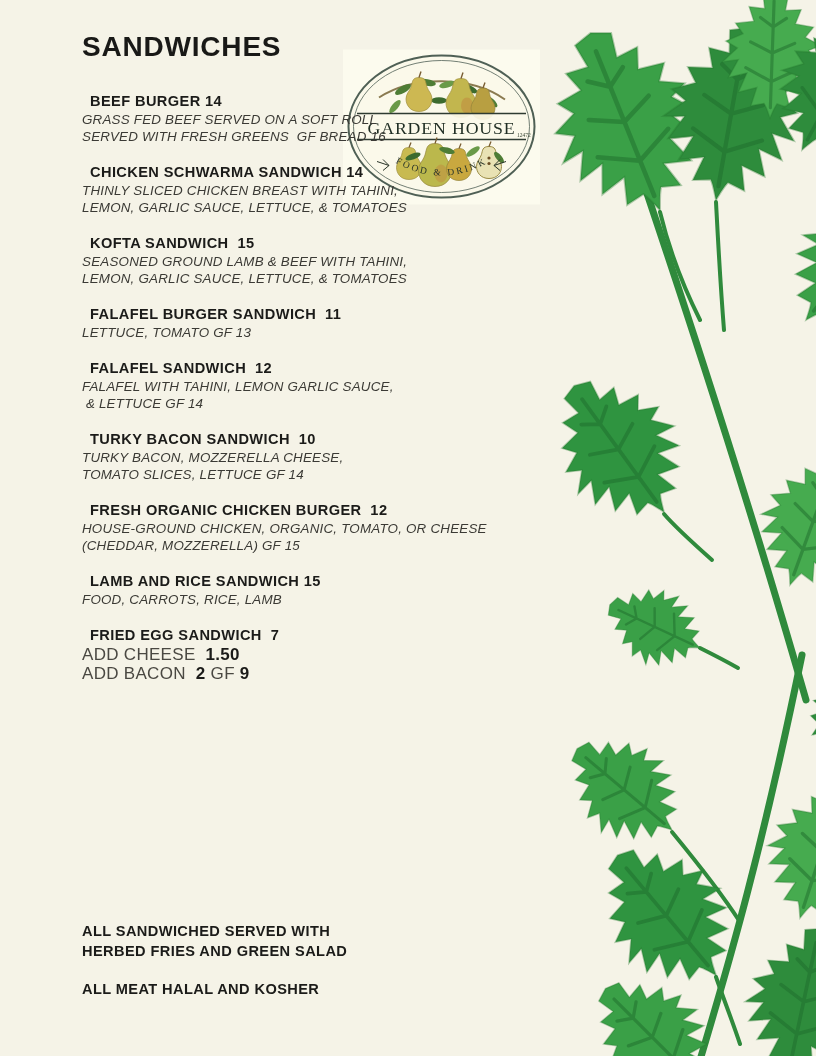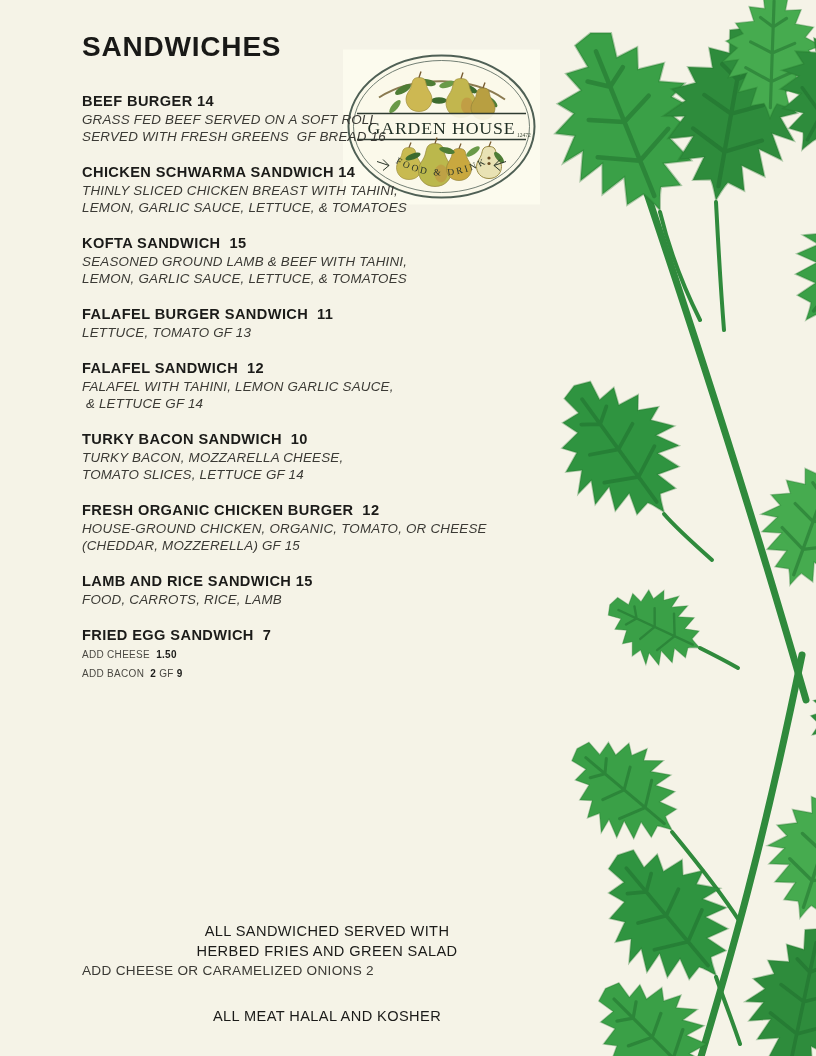--- a/index.html
+++ b/index.html
@@ -12,41 +12,41 @@
   .leaf-art { position:absolute; left:0; top:0; width:816px; height:1056px; pointer-events:none; }
   .logo-box { position:absolute; left:343px; top:49px; width:197px; height:156px; }
   .heading {
     position:absolute; left:82px; top:31px;
     font-size:28px; font-weight:700; letter-spacing:.8px; color:#191917;
   }
   .menu { position:absolute; left:82px; top:92px; width:490px; }
   .item { margin-bottom:18px; }
   .item-name {
     font-size:14.6px; font-weight:700; line-height:19px;
-    letter-spacing:.4px; color:#1B1B19; white-space:pre-wrap;
+    letter-spacing:.4px; color:#1B1B19; white-space:pre-wrap;margin-left:8px;
   }
   .item-desc {
     font-size:13.4px; font-style:italic; line-height:17px;
     letter-spacing:.2px; color:#3B3A35; white-space:pre-wrap;
   }
   .addon {
-    font-size:10px; line-height:19px; letter-spacing:.3px;
+    font-size:17px; line-height:19px; letter-spacing:.3px;
     color:#4A4842; white-space:pre-wrap;
   }
   .addon b { color:#1B1B19; font-weight:700; }
   .footer { position:absolute; left:82px; top:921px; width:490px; }
   .f-bold {
-    font-size:14.6px; font-weight:400; line-height:20px;
-    letter-spacing:.4px; color:#1B1B19; white-space:pre-wrap;text-align:center;
+    font-size:14.6px; font-weight:700; line-height:20px;
+    letter-spacing:.4px; color:#1B1B19; white-space:pre-wrap;
   }
   .f-reg {
     font-size:13.6px; line-height:19px; letter-spacing:.3px;
     color:#3B3A35; white-space:pre-wrap;
   }
-  .f-last { margin-top:26px; }
+  .f-last { margin-top:18px; }
   .lf { stroke:#26772F; stroke-width:1.1; stroke-opacity:.35; }
   .lfv { fill:none; stroke:#1E6B2C; stroke-width:2.4; stroke-opacity:.5; stroke-linecap:round; }
   .stem { fill:none; stroke:#2F8A3C; stroke-linecap:round; }
   .logo-serif { font-family:"Liberation Serif", serif; }
 </style>
 </head>
 <body>
 
 <div class="page">
 
@@ -169,21 +169,21 @@
       <div class="item-name">FALAFEL BURGER SANDWICH  11</div>
       <div class="item-desc">LETTUCE, TOMATO GF 13</div>
     </div>
     <div class="item">
       <div class="item-name">FALAFEL SANDWICH  12</div>
       <div class="item-desc">FALAFEL WITH TAHINI, LEMON GARLIC SAUCE,</div>
       <div class="item-desc"> &amp; LETTUCE GF 14</div>
     </div>
     <div class="item">
       <div class="item-name">TURKY BACON SANDWICH  10</div>
-      <div class="item-desc">TURKY BACON, MOZZARELLA CHEESE,</div>
+      <div class="item-desc">TURKY BACON, MOZZERELLA CHEESE,</div>
       <div class="item-desc">TOMATO SLICES, LETTUCE GF 14</div>
     </div>
     <div class="item">
       <div class="item-name">FRESH ORGANIC CHICKEN BURGER  12</div>
       <div class="item-desc">HOUSE-GROUND CHICKEN, ORGANIC, TOMATO, OR CHEESE</div>
       <div class="item-desc">(CHEDDAR, MOZZERELLA) GF 15</div>
     </div>
     <div class="item">
       <div class="item-name">LAMB AND RICE SANDWICH 15</div>
       <div class="item-desc">FOOD, CARROTS, RICE, LAMB</div>
@@ -191,17 +191,16 @@
     <div class="item">
       <div class="item-name">FRIED EGG SANDWICH  7</div>
       <div class="addon"><span>ADD CHEESE  </span><b>1.50</b></div>
       <div class="addon"><span>ADD BACON  </span><b>2</b><span> GF </span><b>9</b></div>
     </div>
   </div>
 
   <div class="footer">
     <div class="f-bold">ALL SANDWICHED SERVED WITH</div>
     <div class="f-bold">HERBED FRIES AND GREEN SALAD</div>
-    <div class="f-reg">ADD CHEESE OR CARAMELIZED ONIONS 2</div>
     <div class="f-bold f-last">ALL MEAT HALAL AND KOSHER</div>
   </div>
 
 </div>
 
 </body></html>

